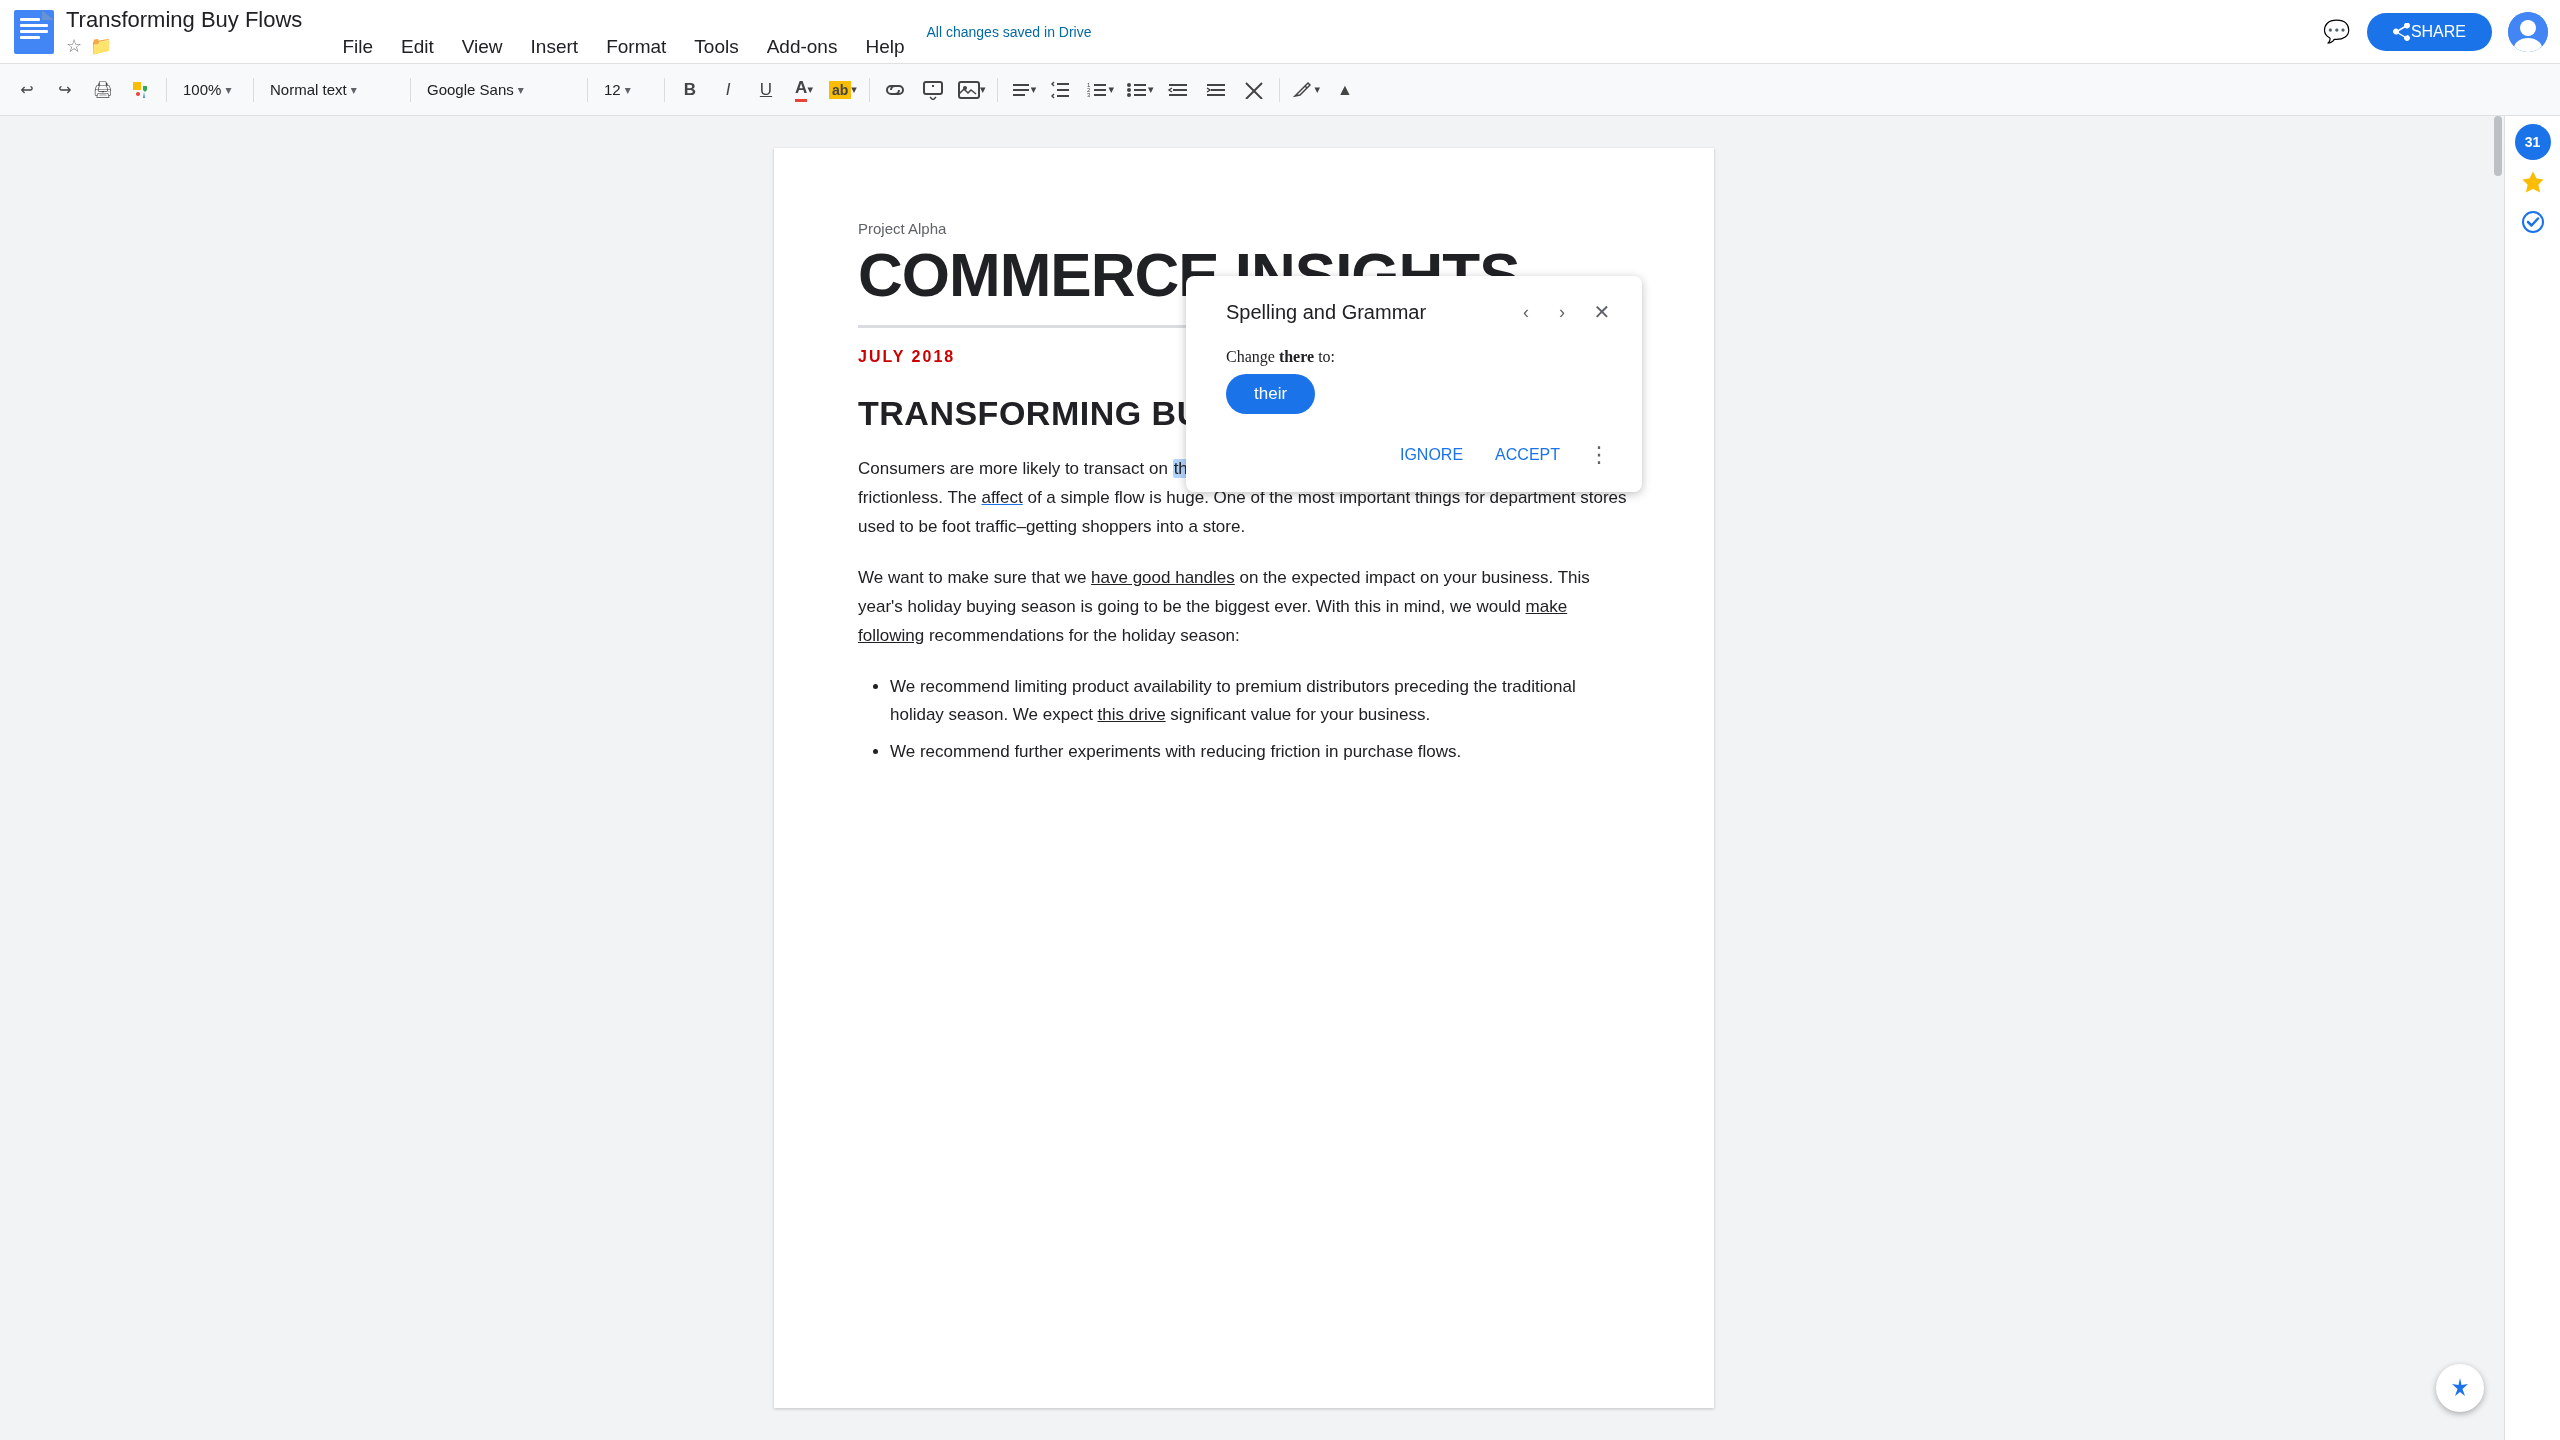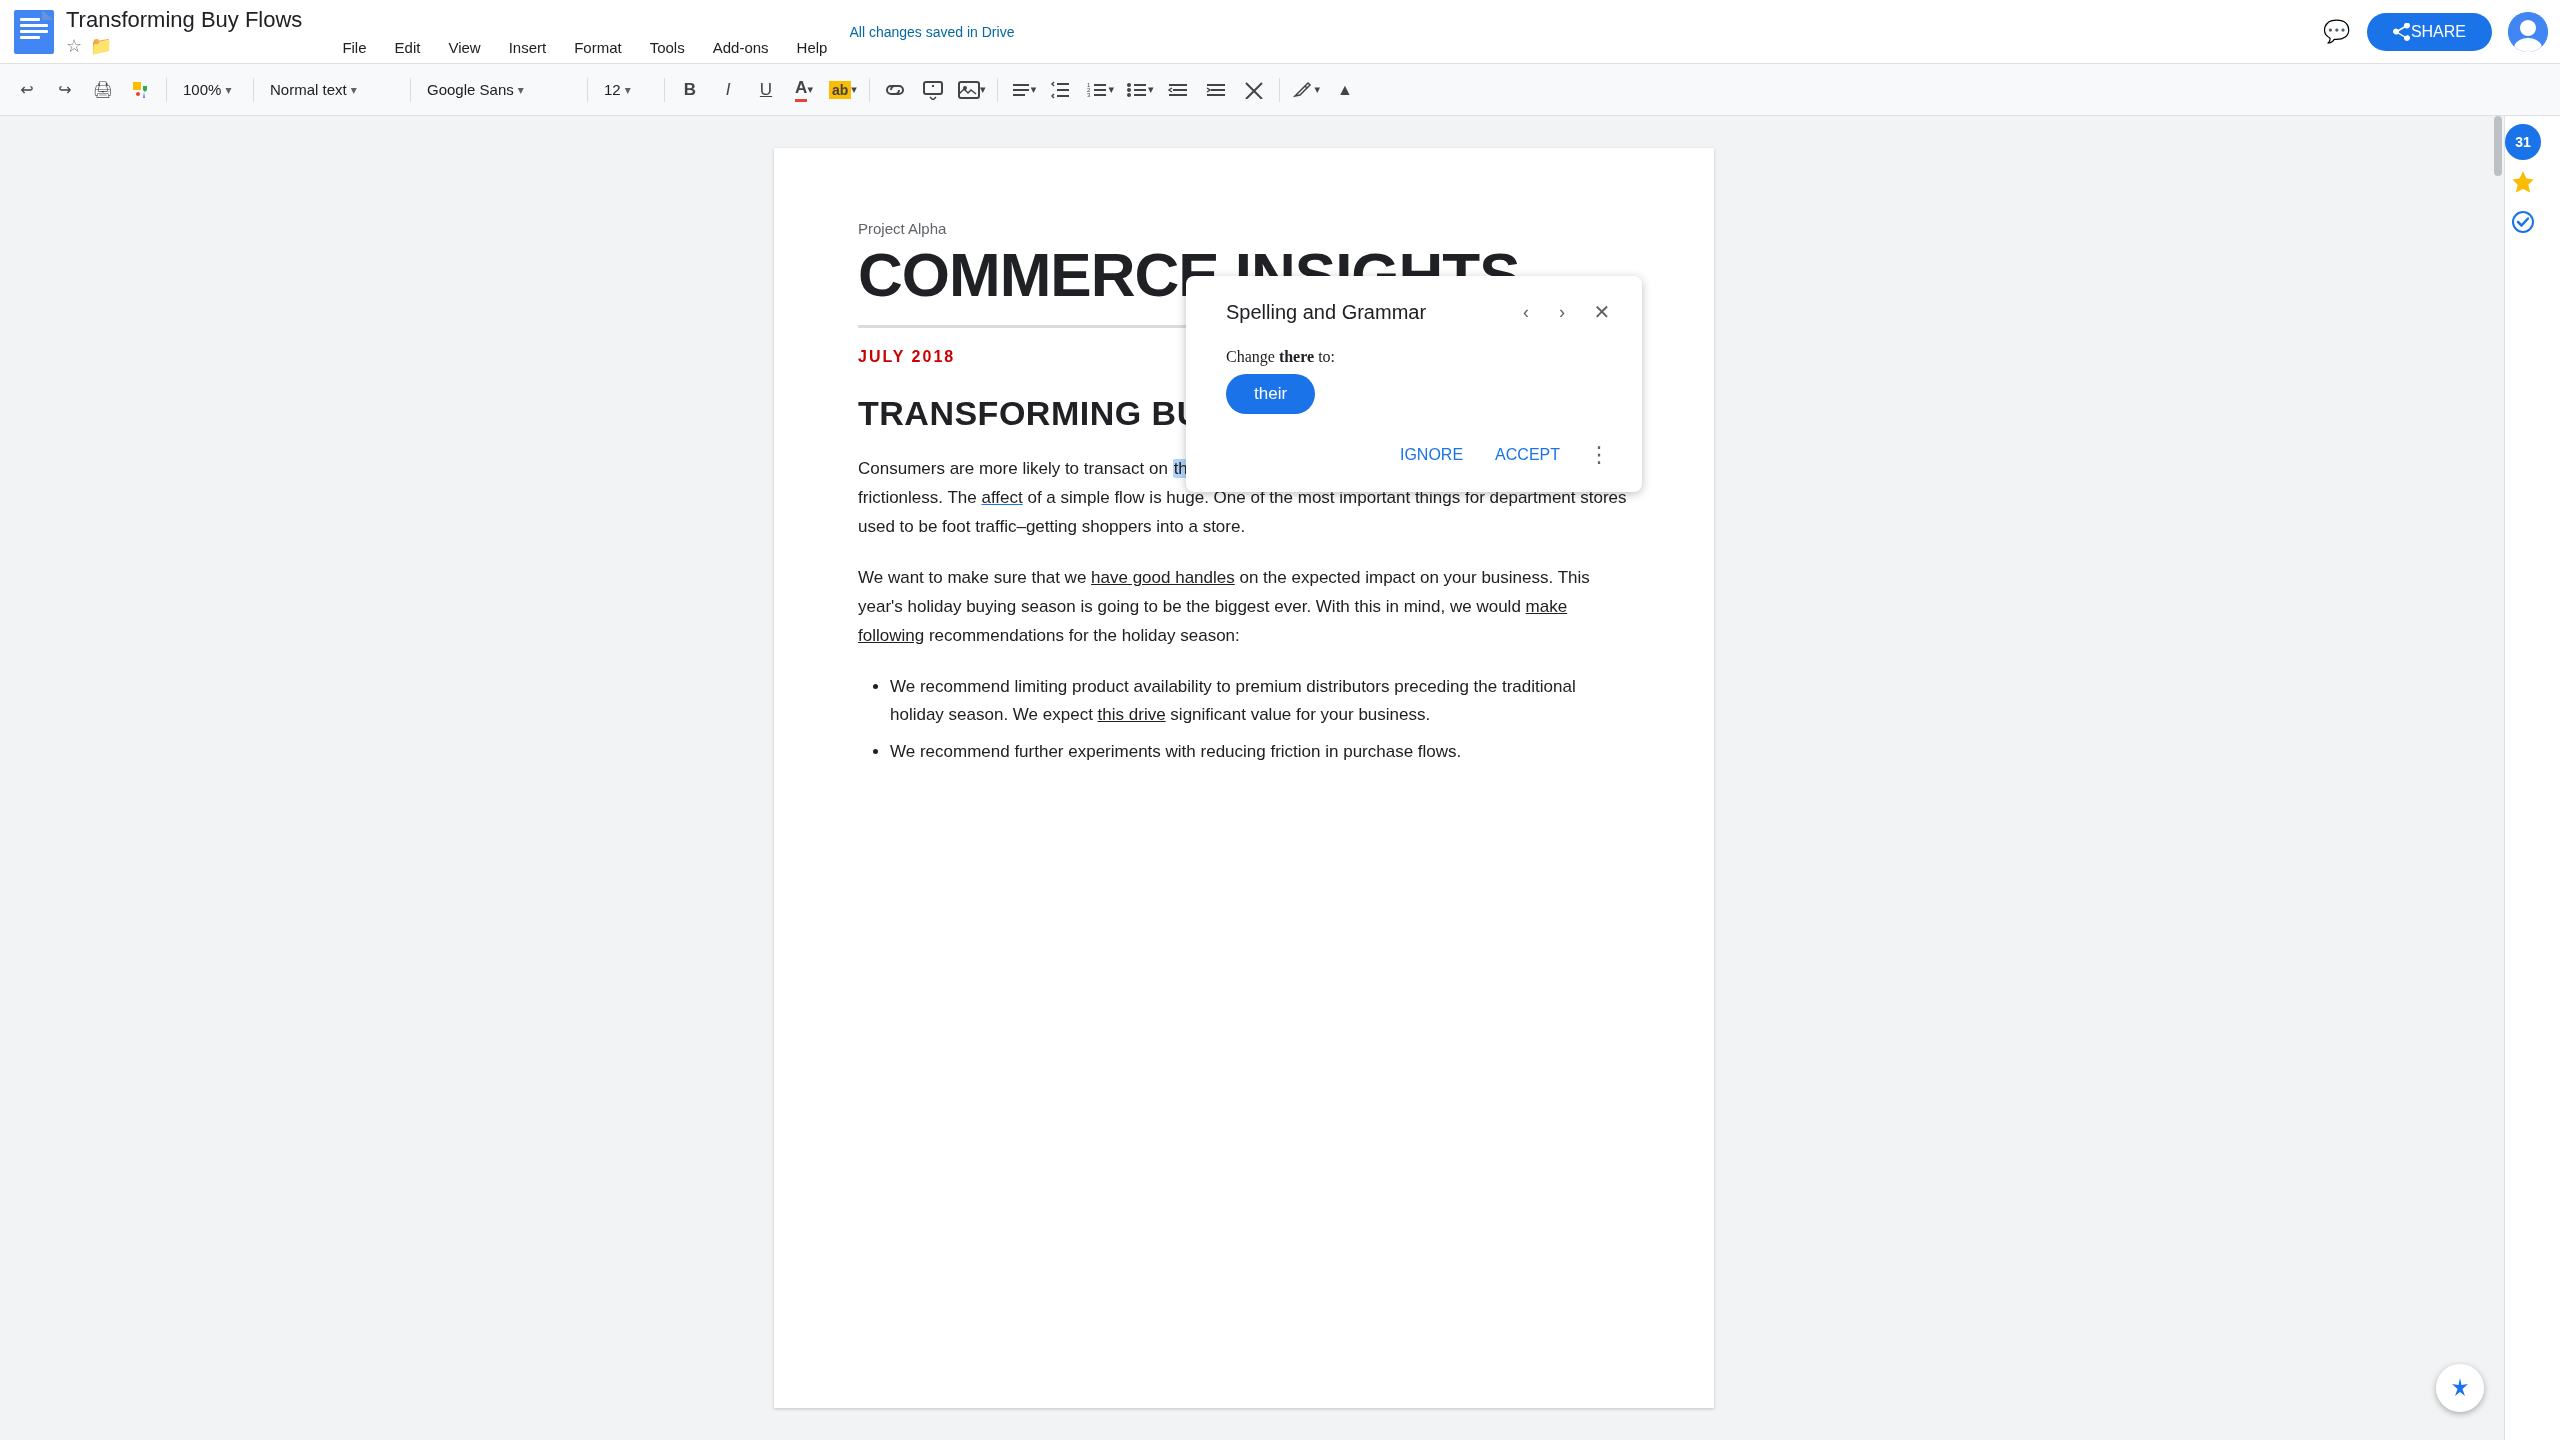--- a/index.html
+++ b/index.html
@@ -11,21 +11,21 @@
       background: #fff; padding: 0 12px; border-bottom: 1px solid #e0e0e0;
       position: relative; z-index: 10;
     }
     #doc-icon { width: 44px; height: 44px; margin-right: 10px; flex-shrink: 0; }
     #doc-icon svg { width: 44px; height: 44px; }
     #title-area { display: flex; flex-direction: column; margin-right: 8px; }
     #doc-title { font-size: 22px; color: #202124; font-family: 'Google Sans', Arial, sans-serif; }
     #title-icons { display: flex; align-items: center; gap: 8px; margin-top: 2px; }
     .title-icon { color: #757575; font-size: 18px; cursor: pointer; }
     #menu-bar { display: flex; align-items: center; gap: 0; margin-left: 18px; }
-    .menu-item { font-size: 15px; color: #202124; padding: 6px 14px; border-radius: 4px; cursor: pointer; margin-top: 31px; }
+    .menu-item { font-size: 19px; color: #202124; padding: 6px 14px; border-radius: 4px; cursor: pointer; margin-top: 31px; }
     #autosave { font-size: 14px; color: #0369a1; margin-left: 8px; }
     #topbar-right { margin-left: auto; display: flex; align-items: center; gap: 16px; }
     #comment-icon { font-size: 22px; color: #5f6368; cursor: pointer; }
     #share-btn {
       background: #1a73e8; color: #fff; border: none; border-radius: 24px;
       padding: 10px 26px; font-size: 16px; font-weight: 500; cursor: pointer;
       display: flex; align-items: center; gap: 0;
     }
     #share-btn svg { width: 18px; height: 18px; }
     #avatar { width: 40px; height: 40px; border-radius: 50%; background: #4285f4; overflow: hidden; cursor: pointer; }
@@ -61,21 +61,21 @@
 
     
     #main-layout {
       display: flex; height: calc(1440px - 64px - 52px);
       background: #f1f3f4;
     }
 
     
     #right-sidebar {
       width: 56px; background: #fff; border-left: 1px solid #e0e0e0;
-      display: flex; flex-direction: column; align-items: flex-start;
+      display: flex; flex-direction: column; align-items: center;
       padding-top: 8px; gap: 4px; flex-shrink: 0;
     }
     .sidebar-icon {
       width: 36px; height: 36px; border-radius: 50%;
       display: flex; align-items: center; justify-content: center;
       cursor: pointer; font-size: 18px; color: #5f6368;
     }
     .sidebar-icon-calendar {
       background: #1a73e8; color: #fff; font-size: 14px; font-weight: bold;
     }

